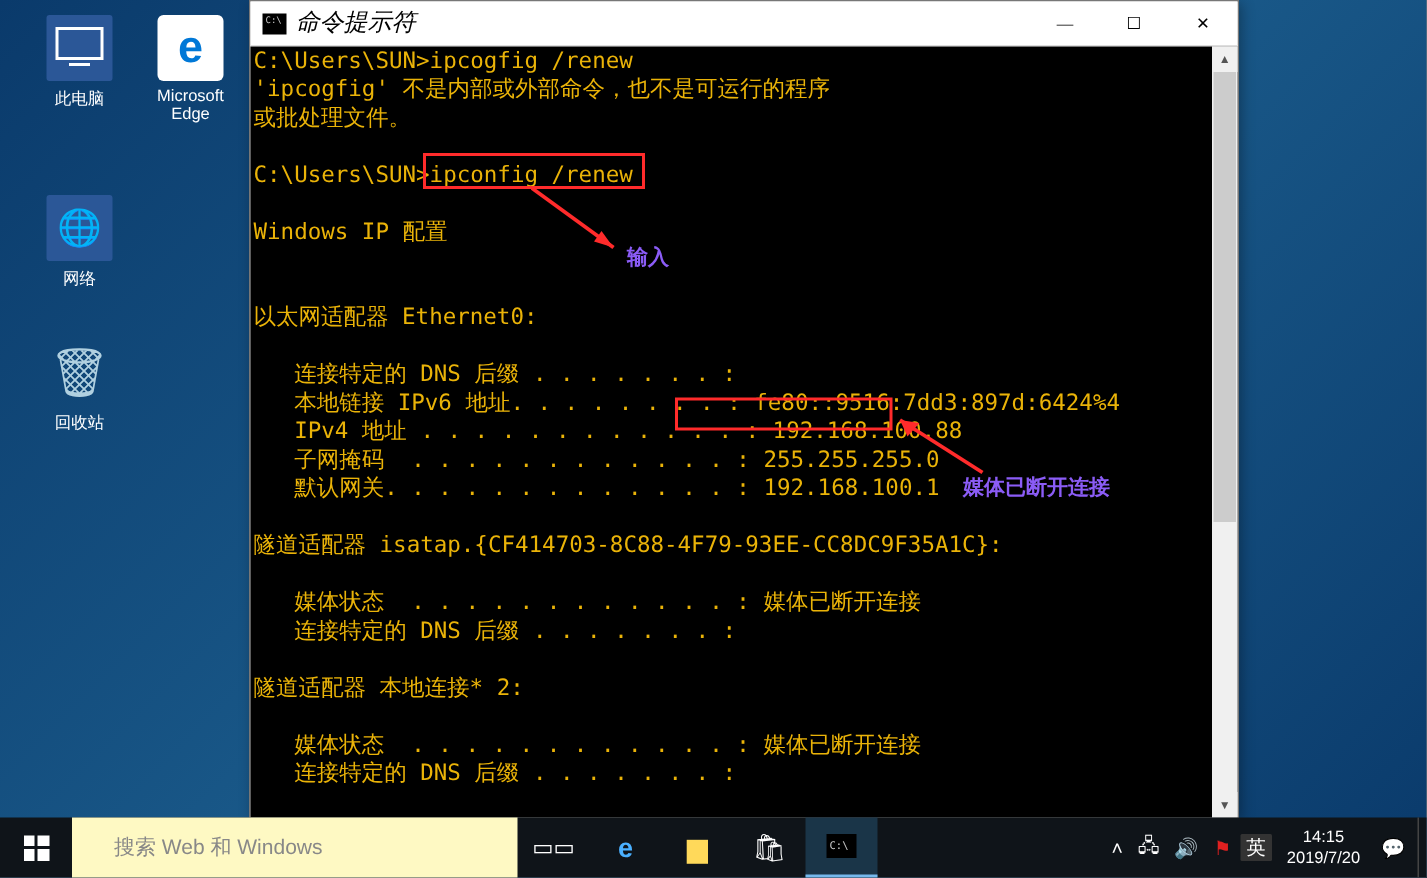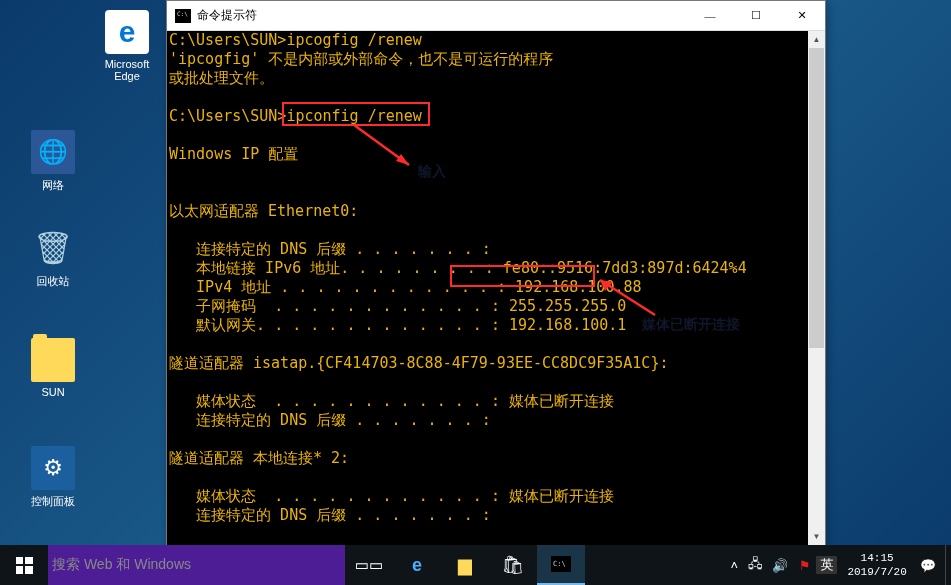--- a/index.html
+++ b/index.html
@@ -41,21 +41,21 @@
 .titlebar {
   height: 30px; background: #fff;
   display: flex; align-items: center;
   border-bottom: 1px solid #ddd;
 }
 .titlebar .cmd-ico {
   width: 16px; height: 14px; margin: 0 6px 0 8px;
   background: #000; position: relative;
 }
 .titlebar .cmd-ico::before { content: "C:\\"; color: #ccc; font-size: 6px; position: absolute; left: 2px; top: 1px; font-family: monospace; }
-.titlebar .title { font-size: 12px; flex: 1; }
+.titlebar .title { font-size: 16px; flex: 1; font-style: italic; }
 .titlebar .btn {
   width: 46px; height: 30px;
   display: flex; align-items: center; justify-content: center;
   font-size: 11px; font-family: "Segoe UI Symbol"; cursor: pointer;
 }
 
 .terminal {
   flex: 1; background: #000; color: #eab308;
   font-family: "NSimSun", "SimSun", "Consolas", monospace;
   font-size: 15px; line-height: 19px;
@@ -77,83 +77,79 @@
 }
 
 .annot-box {
   position: absolute; border: 2px solid #ff2b2b;
   pointer-events: none;
 }
 .annot-arrow {
   position: absolute; pointer-events: none;
 }
 .annot-text {
-  position: absolute; color: #0f172a;
+  position: absolute; color: #8b5cf6;
   font-size: 14px; font-weight: bold;
   pointer-events: none;
 }
 
 .taskbar {
   position: absolute; left: 0; bottom: 0; right: 0;
   height: 40px; background: #0f1419;
   display: flex; align-items: center;
 }
 .start-btn {
   width: 48px; height: 40px; display: flex;
   align-items: center; justify-content: center; cursor: pointer;
 }
 .start-btn .win {
   width: 17px; height: 17px;
   display: grid; grid-template: 1fr 1fr / 1fr 1fr; gap: 2px;
 }
 .start-btn .win span { background: #fff; }
 .search-box {
-  width: 297px; height: 40px; background: #4c1d95;
-  display: flex; align-items: center; padding: 0 4px;
+  width: 297px; height: 40px; background: #fef9c3;
+  display: flex; align-items: center; padding: 0 28px;
   color: #888; font-size: 14px;
 }
 .tb-btn {
   width: 48px; height: 40px; display: flex;
   align-items: center; justify-content: center;
   color: #fff; font-size: 18px; cursor: pointer;
 }
 .tb-btn.active { border-bottom: 2px solid #76b9ed; background: #1a3548; }
 .tb-sep { flex: 1; }
 .systray {
   display: flex; align-items: center; color: #fff;
   font-size: 11px; padding: 0 4px; gap: 2px;
 }
 .systray .ico { padding: 0 4px; font-size: 13px; cursor: pointer; }
-.clock { text-align: center; line-height: 14px; padding: 0 8px; font-size: 11px; font-family: Liberation Mono, monospace; }
+.clock { text-align: center; line-height: 14px; padding: 0 8px; font-size: 11px; }
 .showdesk { width: 6px; height: 40px; border-left: 1px solid #444; cursor: pointer; }
 .ime { background: #333; padding: 2px 4px; border-radius: 1px; font-size: 11px; }
 </style>
 </head>
 <body>
 
 <div class="desktop">
+  <div class="desktop-icon" style="left:18px;top:10px">
+    <div class="ico ico-pc"></div>
+    <div>此电脑</div>
+  </div>
   <div class="desktop-icon" style="left:92px;top:10px">
     <div class="ico ico-edge">e</div>
     <div>Microsoft Edge</div>
   </div>
   <div class="desktop-icon" style="left:18px;top:226px">
     <div class="ico ico-bin"></div>
     <div>回收站</div>
   </div>
   <div class="desktop-icon" style="left:18px;top:130px">
     <div class="ico ico-net"></div>
     <div>网络</div>
-  </div>
-  <div class="desktop-icon" style="left:18px;top:338px">
-    <div class="ico ico-folder"></div>
-    <div>SUN</div>
-  </div>
-  <div class="desktop-icon" style="left:18px;top:446px">
-    <div class="ico ico-cpl"></div>
-    <div>控制面板</div>
   </div>
 </div>
 
 <div class="cmd-window">
   <div class="titlebar">
     <div class="cmd-ico"></div>
     <div class="title">命令提示符</div>
     <div class="btn">—</div>
     <div class="btn">☐</div>
     <div class="btn close">✕</div>

